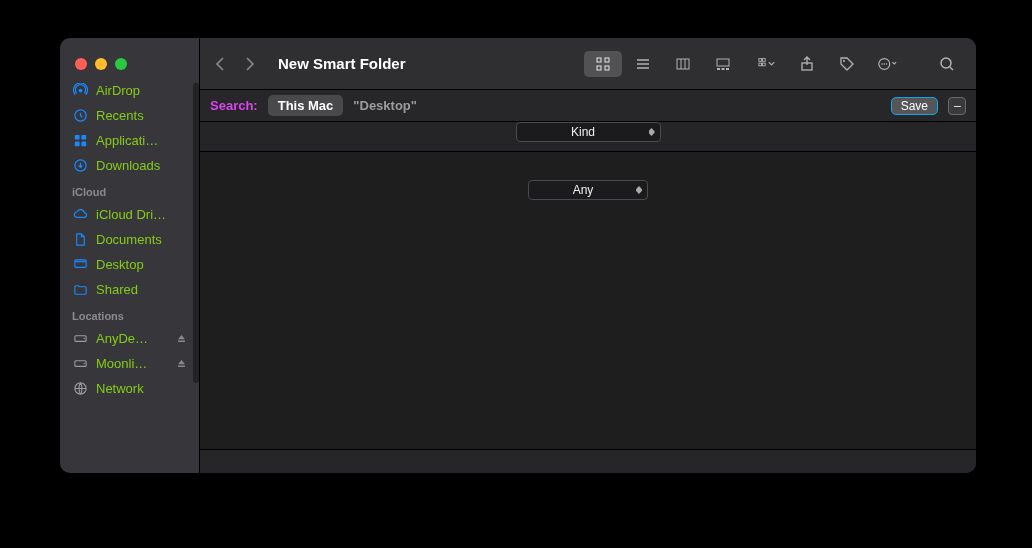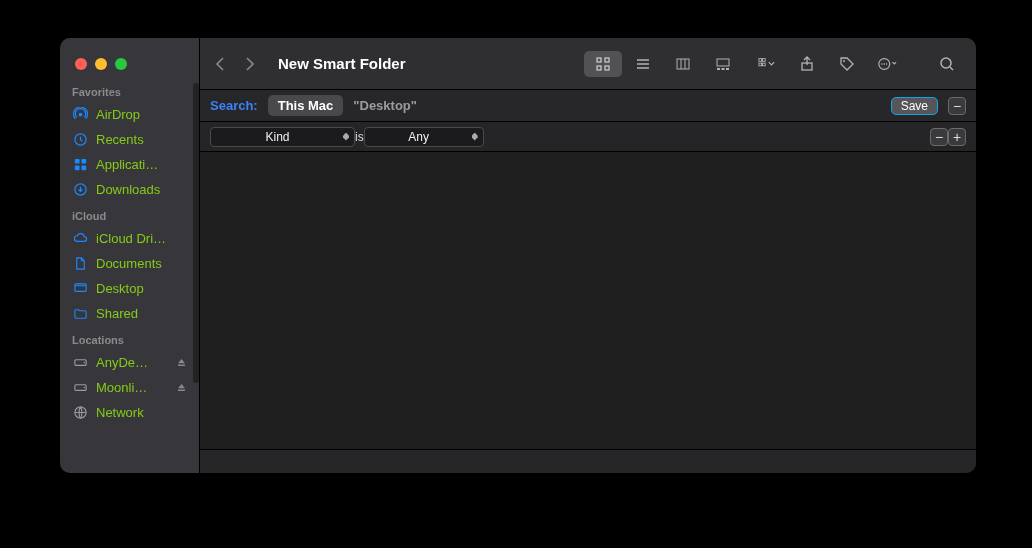--- a/index.html
+++ b/index.html
@@ -111,21 +111,21 @@
 .searchbar {
   height: 32px;
   display: flex;
   align-items: center;
   padding: 0 10px;
   gap: 10px;
   background: #272729;
   border-bottom: 1px solid #000;
   color: #ddd;
 }
-.searchbar .label { font-weight: 600; color: #3b82f6; }
+.searchbar .label { font-weight: 600; color: #d946ef; }
 .scope {
   background: #49494c;
   padding: 3px 10px;
   border-radius: 5px;
   font-weight: 600;
   color: #fff;
 }
 .scope2 { color: #9c9c9e; font-weight: 600; }
 .spacer { flex: 1; }
 .save-btn {
@@ -144,25 +144,26 @@
   color: #ddd;
   font-size: 14px;
   line-height: 1;
   background: #3a3a3c;
 }
 .criteria {
   height: 30px;
   display: flex;
   align-items: center;
   padding: 0 10px;
-  gap: 0;
+  gap: 12px;
   background: #252527;
   border-bottom: 1px solid #000;
   color: #ddd;
   font-size: 12px;
+  flex-direction: column;
 }
 .dropdown {
   background: #1b1b1d;
   border: 1px solid #4a4a4d;
   border-radius: 4px;
   padding: 2px 18px 2px 8px;
   color: #eee;
   font-size: 12px;
   position: relative;
 }
@@ -186,21 +187,20 @@
 
 <div class="window">
 
   <div class="sidebar">
     <div class="traffic">
       <span class="t-red"></span>
       <span class="t-yellow"></span>
       <span class="t-green"></span>
     </div>
 
-    <div class="section-header">Favorites</div>
     <div class="sb-item">
       <span class="icon">
           <svg width="15" height="15" viewBox="0 0 16 16">
             <circle cx="8" cy="8" r="2" fill="currentColor"></circle>
             <path d="M4 11a5.5 5.5 0 1 1 8 0M2.5 12.5a7.5 7.5 0 1 1 11 0" stroke="currentColor" stroke-width="1.3" fill="none"></path>
           </svg>
         </span>
       <span>AirDrop</span>
     </div>
     <div class="sb-item">

